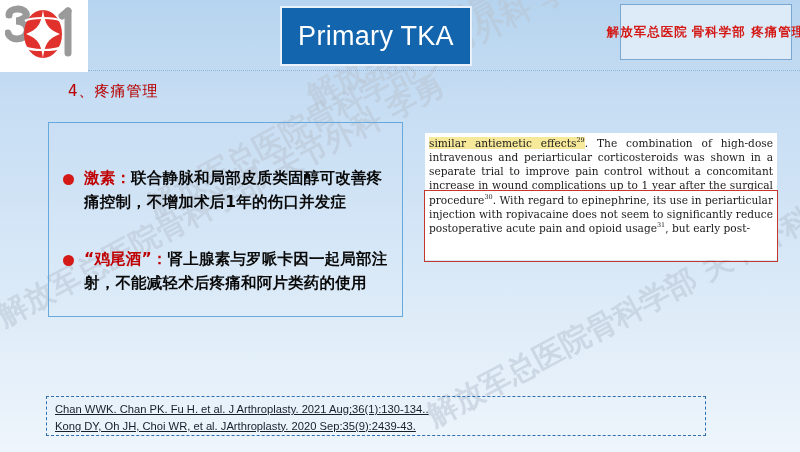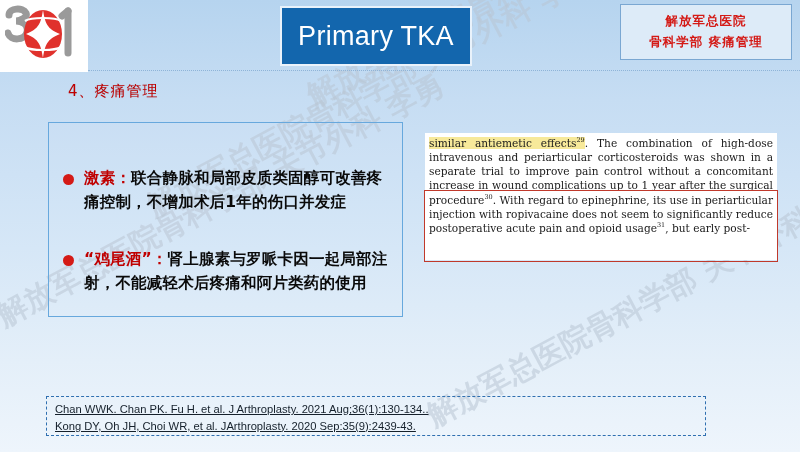--- a/index.html
+++ b/index.html
@@ -40,21 +40,21 @@
     display:flex;align-items:center;justify-content:center;
     box-sizing:border-box;
   }
   .title-box span{
     color:#ffffff;font-size:27px;letter-spacing:.3px;line-height:1;
     font-family:"Liberation Sans", sans-serif;font-weight:400;
   }
   .dept-box{
     position:absolute;left:620px;top:4px;width:172px;height:56px;
     border:1.5px solid #7aa7d2;background:#ddebf8;
-    box-sizing:border-box;display:flex;flex-direction:column;
+    box-sizing:border-box;display:flex;flex-direction:row;
     align-items:center;justify-content:center;gap:4px;
   }
   .dept-box div{
     color:#d41a16;font-weight:700;font-size:12.5px;letter-spacing:1px;
     font-family:"DejaVu Sans", sans-serif;white-space:nowrap;
   }
   .header-rule{
     position:absolute;left:88px;top:70px;width:712px;height:0;
     border-top:1.5px dotted #8fb4d8;z-index:3;
   }

